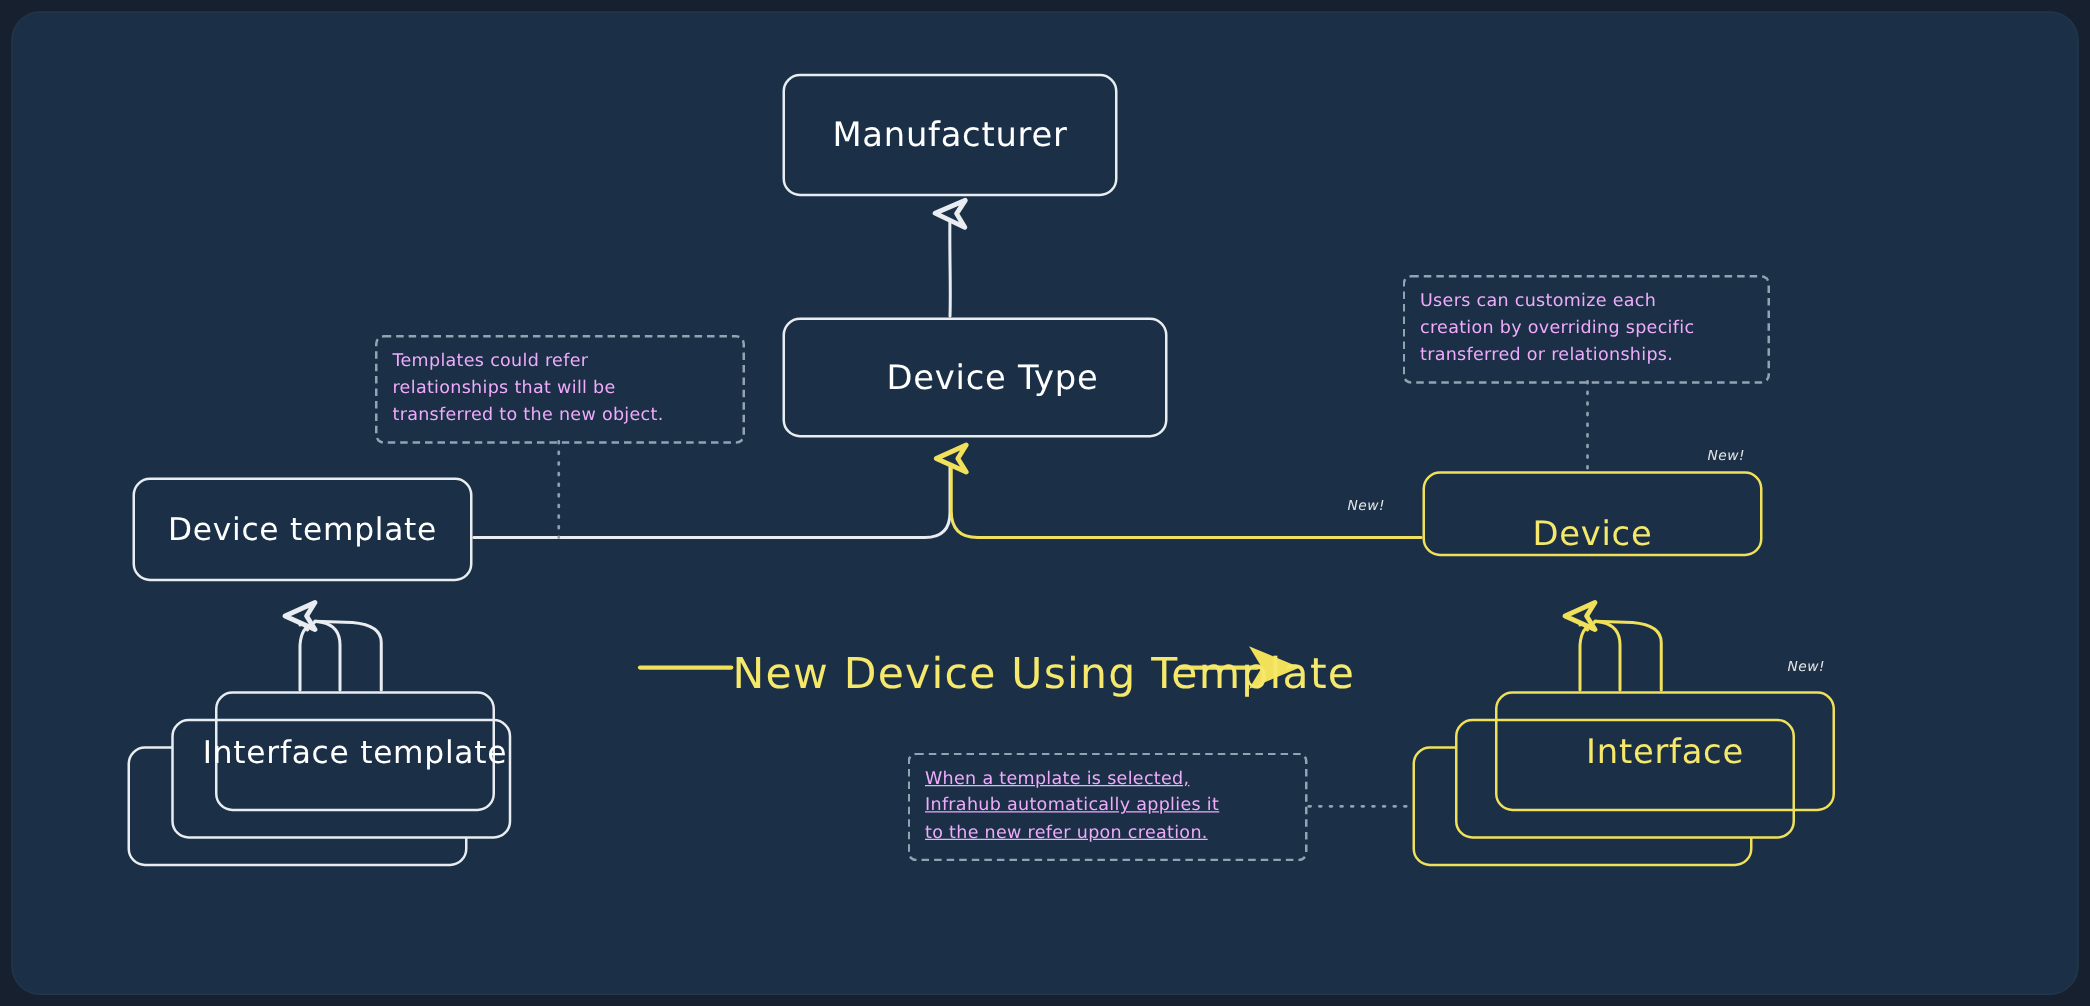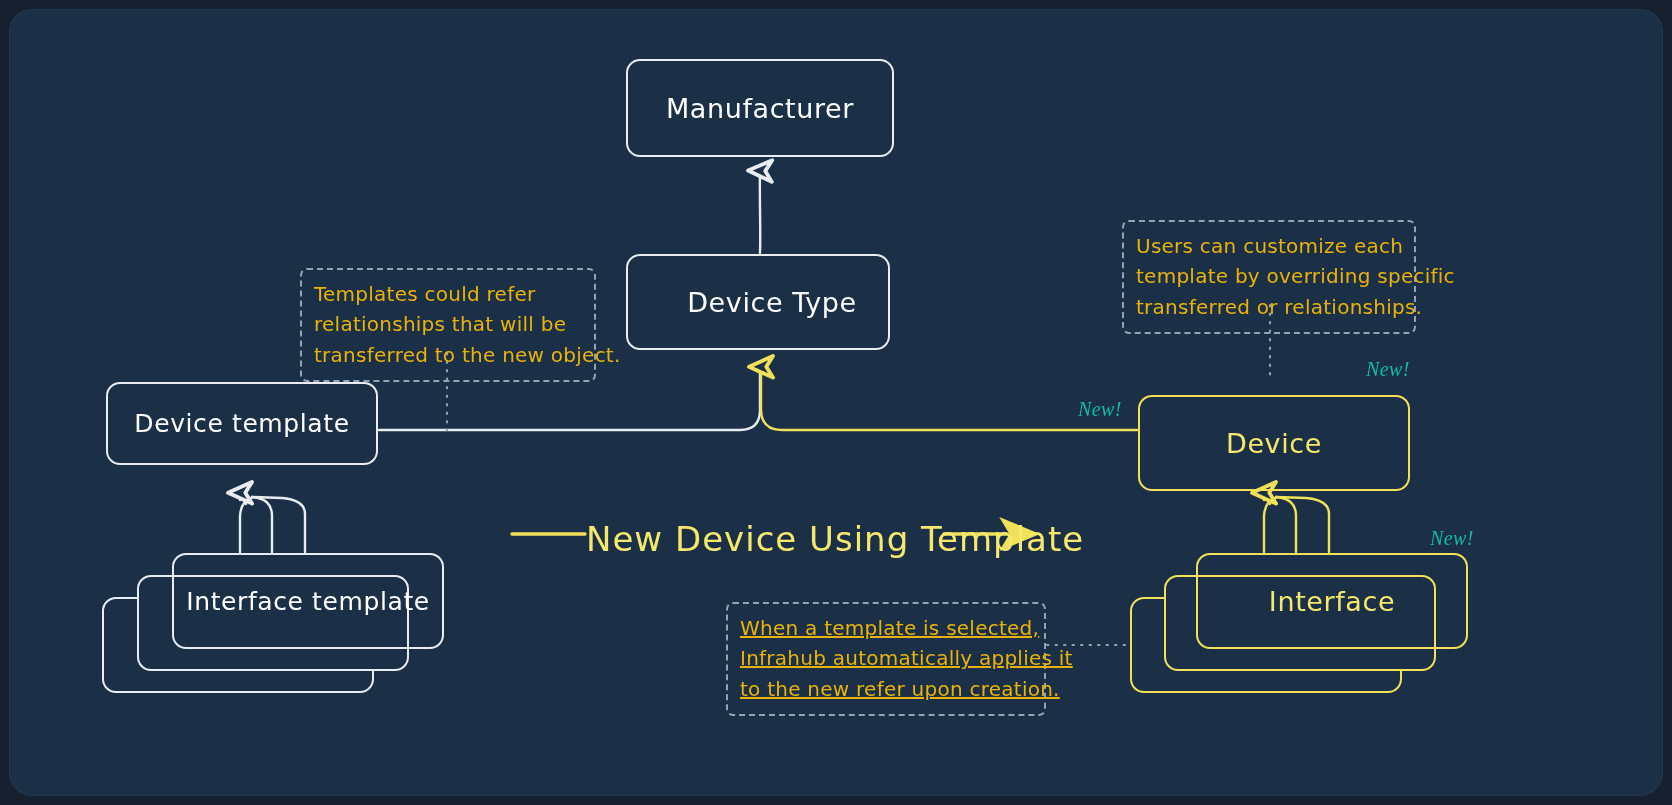--- a/index.html
+++ b/index.html
@@ -33,31 +33,31 @@
     position:absolute;box-sizing:border-box;
     border:2.4px solid #e9edf2;border-radius:14px;
     background:#1b3047;
   }
   .ghost.yellow{border-color:#f1e05a;}
 
   
   .note{
     position:absolute;box-sizing:border-box;
     border:2px dashed #94a3b1;border-radius:7px;
-    color:#eab308;
+    color:#f0abfc;
     padding:9px 12px 10px 12px;
-    font-size:20px;line-height:1.52;
+    font-size:14px;line-height:1.52;
     letter-spacing:.25px;
     background:transparent;
   }
   .note div{white-space:nowrap;}
 
   .tag{
-    position:absolute;color:#14b8a6;font-size:20px;
-    font-style:italic;letter-spacing:.4px;white-space:nowrap;font-family:Liberation Serif, serif;
+    position:absolute;color:#e5e5e5;font-size:11px;
+    font-style:italic;letter-spacing:.4px;white-space:nowrap;
   }
   .arrowlabel{
     position:absolute;color:#f5e86b;white-space:nowrap;
     font-size:34px;letter-spacing:1px;
   }
 
   .f18{font-size:25px;}
   .f20{font-size:27px;}
 </style>
 </head>
@@ -125,49 +125,49 @@
 
   <div class="ghost" style="left:102px;top:597px;width:272px;height:96px;"></div>
   <div class="ghost" style="left:137px;top:575px;width:272px;height:96px;"></div>
   <div class="ghost yellow" style="left:1130px;top:597px;width:272px;height:96px;"></div>
   <div class="ghost yellow" style="left:1164px;top:575px;width:272px;height:96px;"></div>
 
   <div class="node" style="left:626px;top:59px;width:268px;height:98px;">
     <span class="lbl f20">Manufacturer</span>
   </div>
 
-  <div class="node" style="left:626px;top:254px;width:264px;height:96px;padding-left:28px;">
+  <div class="node" style="left:626px;top:254px;width:308px;height:96px;padding-left:28px;">
     <span class="lbl f20">Device Type</span>
   </div>
 
   <div class="node" style="left:106px;top:382px;width:272px;height:83px;">
     <span class="lbl f18">Device template</span>
   </div>
 
-  <div class="node" style="left:172px;top:553px;width:272px;height:96px;">
+  <div class="node" style="left:172px;top:553px;width:224px;height:96px;">
     <span class="lbl f18">Interface template</span>
   </div>
 
-  <div class="node yellow" style="left:1138px;top:395px;width:272px;height:96px;">
+  <div class="node yellow" style="left:1138px;top:377px;width:272px;height:68px;align-items:flex-end;">
     <span class="lbl f20">Device</span>
   </div>
 
   <div class="node yellow" style="left:1196px;top:553px;width:272px;height:96px;">
     <span class="lbl f20">Interface</span>
   </div>
 
   <div class="note" style="left:300px;top:268px;width:296px;">
     <div>Templates could refer</div>
     <div>relationships that will be</div>
     <div>transferred to the new object.</div>
   </div>
 
   <div class="note" style="left:1122px;top:220px;width:294px;">
     <div>Users can customize each</div>
-    <div>template by overriding specific</div>
+    <div>creation by overriding specific</div>
     <div>transferred or relationships.</div>
   </div>
 
   <div class="note" style="left:726px;top:602px;width:320px;text-decoration:underline;">
     <div>When a template is selected,</div>
     <div>Infrahub automatically applies it</div>
     <div>to the new refer upon creation.</div>
   </div>
 
   <div class="tag" style="left:1366px;top:358px;">New!</div>

